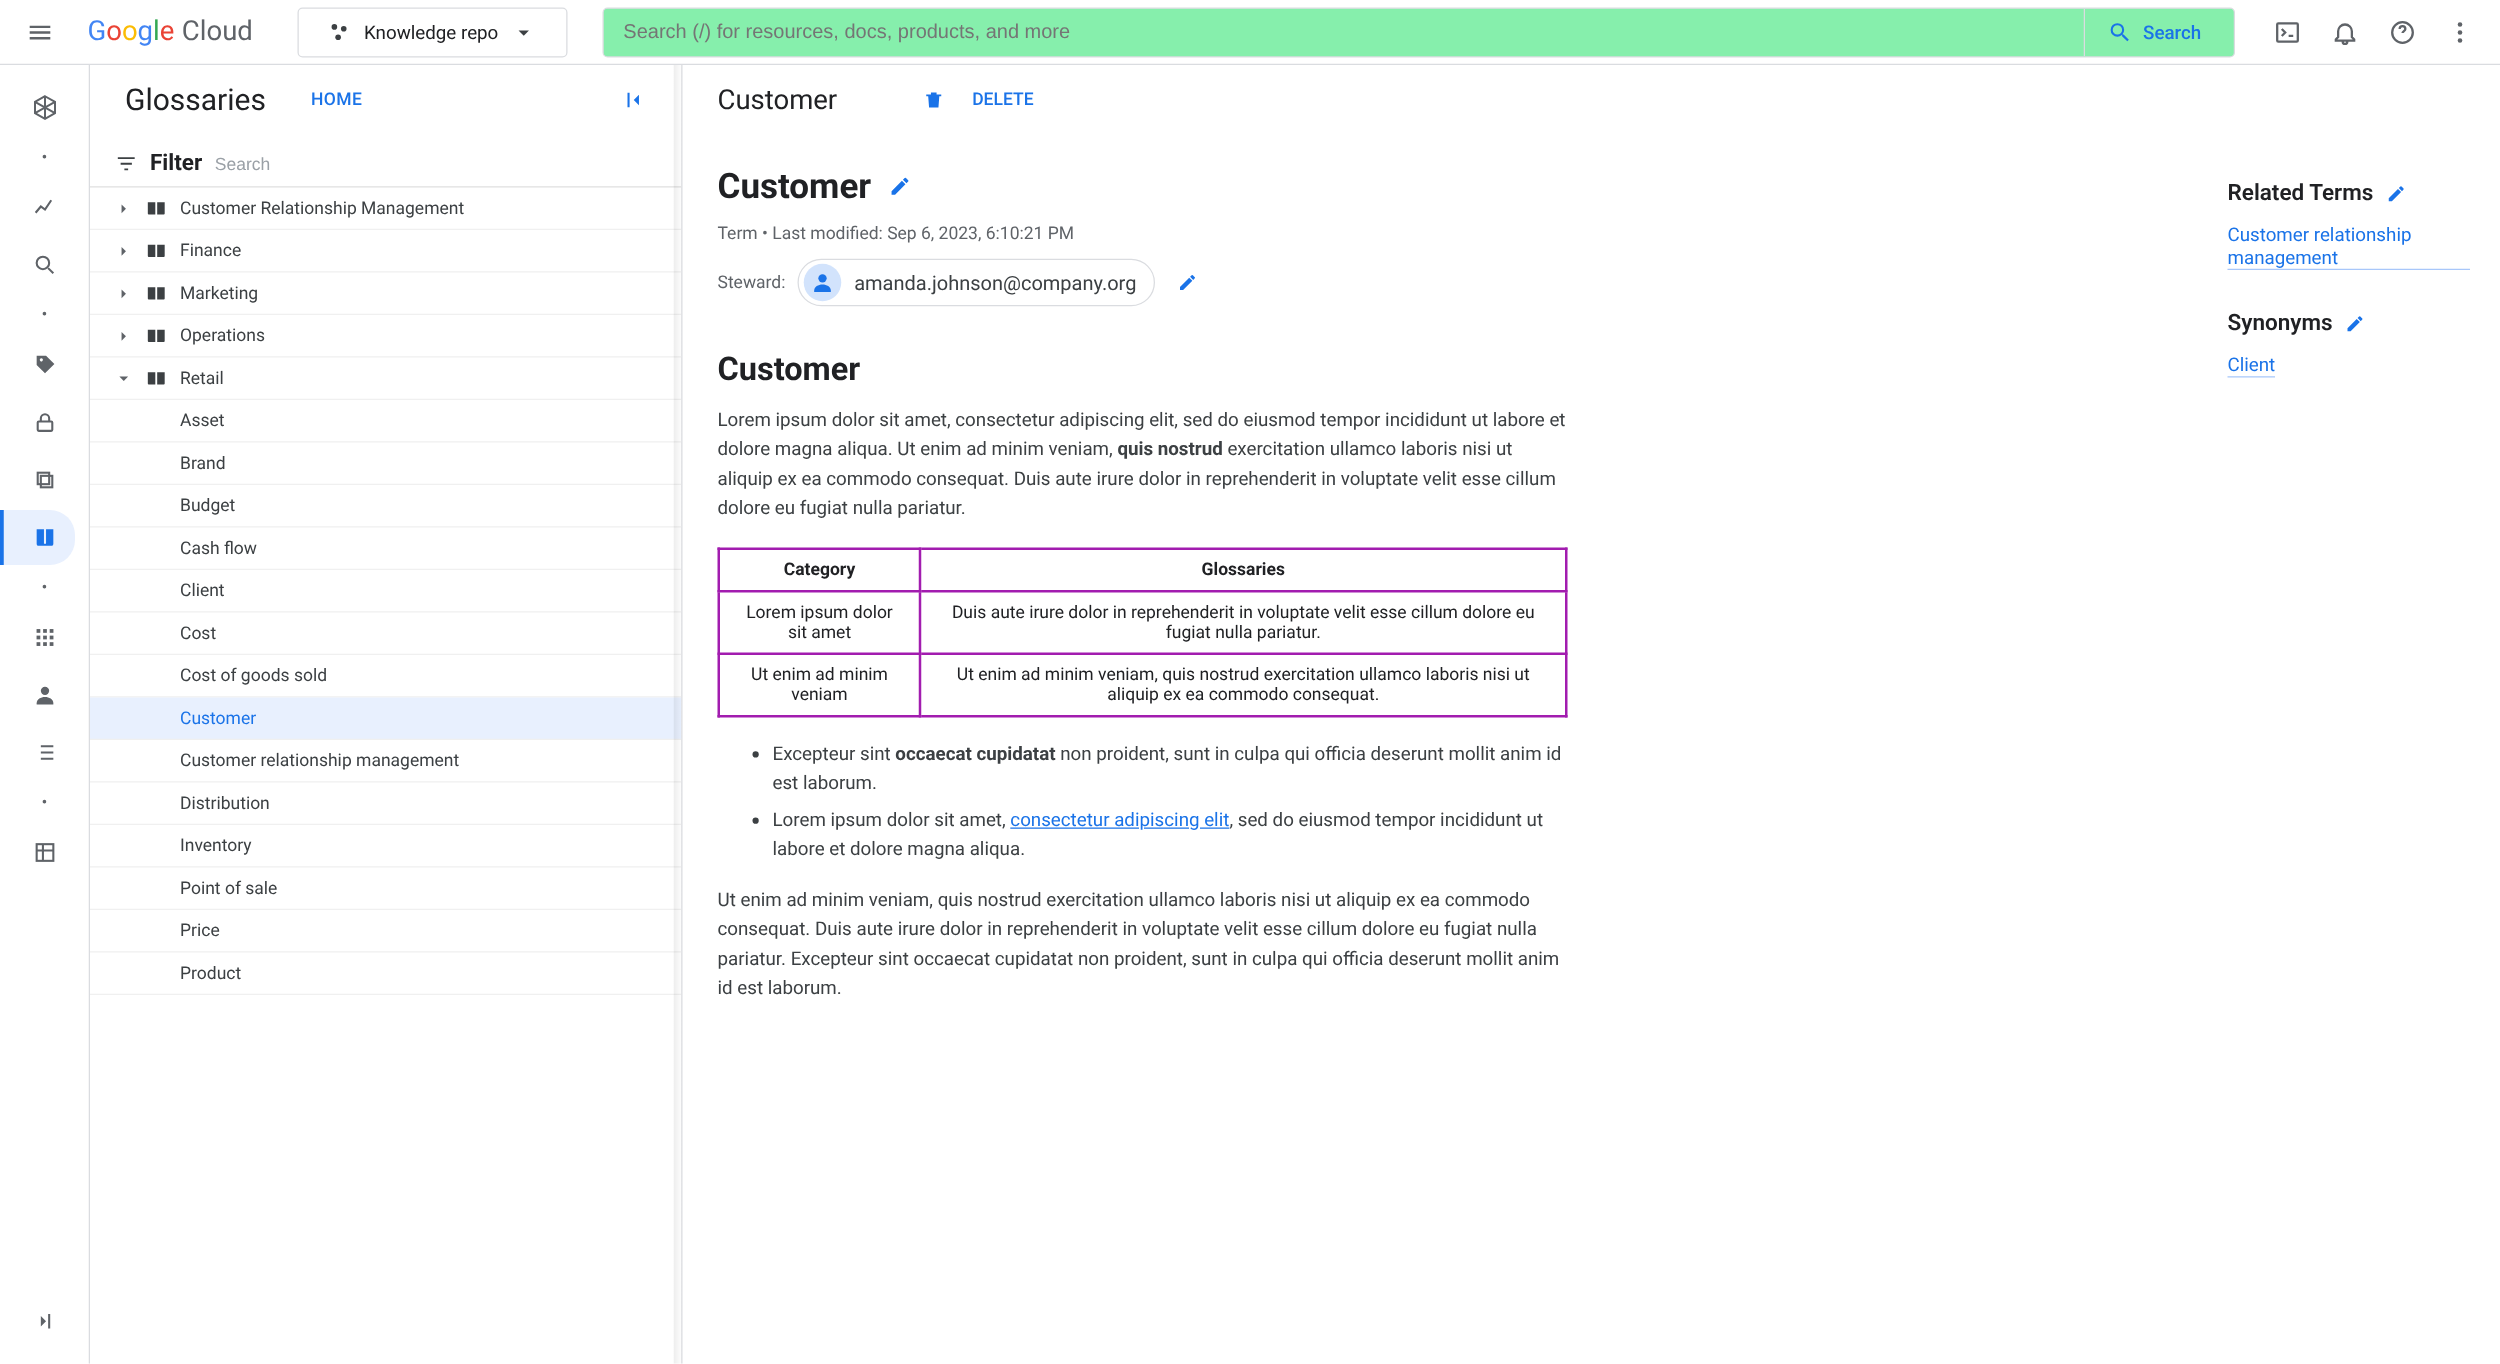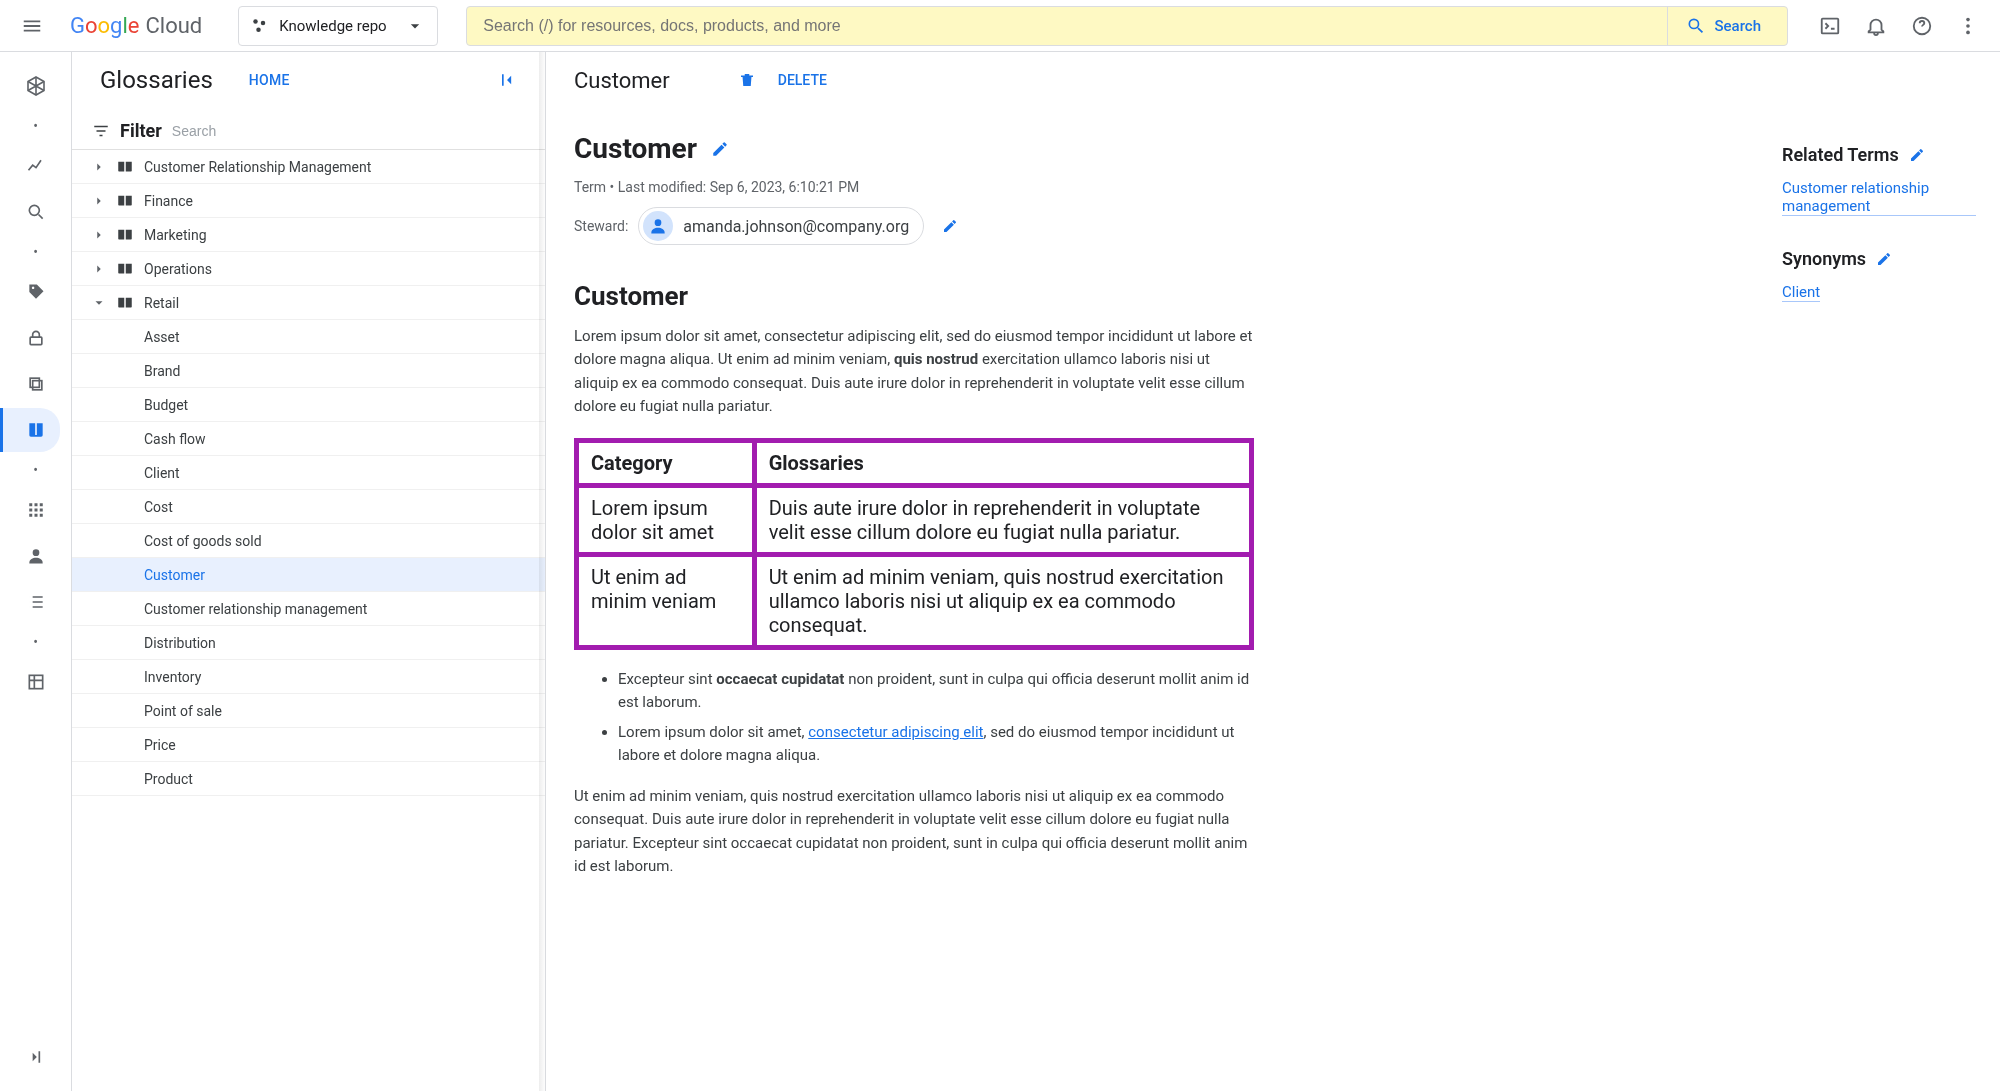--- a/index.html
+++ b/index.html
@@ -2,22 +2,22 @@
 <html><head>
 <meta charset="utf-8">
 <style>
 * { box-sizing: border-box; margin: 0; padding: 0; }
 body { font-family: 'Google Sans', Roboto, Arial, sans-serif; font-size: 14px; color: #202124; background: #fff; overflow: hidden; }
 .top-bar { height: 52px; display: flex; align-items: center; padding: 0 12px; border-bottom: 1px solid #dadce0; gap: 10px; }
 .hamburger { width: 40px; height: 40px; display: flex; align-items: center; justify-content: center; cursor: pointer; }
 .logo { display: flex; align-items: center; font-size: 22px; color: #5f6368; gap: 2px; padding: 0 8px; }
 .logo .g1{color:#4285F4;} .logo .g2{color:#EA4335;} .logo .g3{color:#FBBC04;} .logo .g4{color:#4285F4;} .logo .g5{color:#34A853;} .logo .g6{color:#EA4335;}
 .logo .cloud { color:#5f6368; font-weight:400; margin-left:4px;}
-.project-picker { height: 40px; border: 1px solid #dadce0; border-radius: 4px; display: flex; align-items: center; padding: 0 12px; gap: 10px; cursor: pointer; min-width: 200px; margin-left: 18px;}
-.search-bar { flex: 1; height: 40px; background: #fef9c3; border: 1px solid #dadce0; border-radius: 4px; display: flex; align-items: center; padding: 0 8px; color: #5f6368; margin-left: 18px; overflow: hidden;}
+.project-picker { height: 40px; border: 1px solid #dadce0; border-radius: 4px; display: flex; align-items: center; padding: 0 24px; gap: 10px; cursor: pointer; min-width: 200px; margin-left: 18px;}
+.search-bar { flex: 1; height: 40px; background: #86efac; border: 1px solid #dadce0; border-radius: 4px; display: flex; align-items: center; padding: 0 8px; color: #5f6368; margin-left: 18px; overflow: hidden;}
 .search-bar input { flex: 1; border: none; background: transparent; font-size: 16px; outline: none; padding: 0 8px; color: #202124;}
 .search-bar input::placeholder { color: #757575; }
 .search-btn { display: flex; align-items: center; gap: 8px; padding: 0 18px; height: 100%; border-left: 1px solid #dadce0; color: #1a73e8; font-weight: 500; font-size: 15px; cursor: pointer;}
 .top-icons { display: flex; gap: 6px; margin-left: 12px; }
 .top-icon-btn { width: 40px; height: 40px; display: flex; align-items: center; justify-content: center; color: #5f6368; cursor: pointer; border-radius: 50%; font-size: 22px;}
 
 .body { display: flex; height: calc(100vh - 52px); }
 .rail { width: 72px; border-right: 1px solid #dadce0; display: flex; flex-direction: column; align-items: center; padding-top: 12px; gap: 2px; position: relative;}
 .rail-item { width: 48px; height: 44px; display: flex; align-items: center; justify-content: center; color: #5f6368; cursor: pointer; border-radius: 0 20px 20px 0; margin-left: -12px; padding-left: 12px; width: 60px;}
 .rail-item.active { background: #e8f0fe; color: #1a73e8; position: relative;}
@@ -50,21 +50,21 @@
 .term-title-row h1 { font-size: 28px; font-weight: 700;}
 .edit-icon { color: #1a73e8; cursor: pointer; }
 .meta-line { color: #5f6368; font-size: 14px; margin-top: 14px;}
 .steward-row { display: flex; align-items: center; gap: 10px; margin-top: 12px; color:#5f6368;}
 .steward-chip { display: flex; align-items: center; gap: 10px; border: 1px solid #dadce0; border-radius: 20px; padding: 3px 14px 3px 4px; color: #3c4043;}
 .steward-chip .avatar { width: 30px; height: 30px; border-radius: 50%; background: #d2e3fc; display: flex; align-items: center; justify-content: center; color: #1a73e8;}
 .section-h { font-size: 26px; font-weight: 700; margin-top: 36px; margin-bottom: 14px;}
 .desc { font-size: 15px; line-height: 1.55; color: #3c4043; max-width: 680px;}
 .desc strong { font-weight:700;}
 table.term-table { border-collapse: collapse; margin-top: 20px; max-width: 680px; width:100%;}
-table.term-table th, table.term-table td { border: 5px solid #a21caf; padding: 8px 12px; text-align: left; font-size: 20px; vertical-align: top;}
+table.term-table th, table.term-table td { border: 2px solid #a21caf; padding: 8px 12px; text-align: center; font-size: 14px; vertical-align: top;}
 table.term-table th { font-weight: 700; background: #fff;}
 ul.bullets { margin: 18px 0 18px 44px; max-width: 640px;}
 ul.bullets li { font-size: 15px; line-height: 1.55; margin-bottom: 6px; color:#3c4043;}
 a.inline-link { color: #1a73e8; text-decoration: underline; }
 
 .side-meta { width: 218px; padding: 68px 24px 0 0; }
 .side-meta h3 { font-size: 18px; font-weight: 600; display: flex; align-items: center; gap: 10px; margin-bottom: 14px; margin-top: 24px;}
 .side-meta a { color: #1a73e8; text-decoration: none; border-bottom: 1px solid #a8c7fa; display: inline-block; margin-bottom:4px; font-size:15px;}
 
 svg { display: block; }

